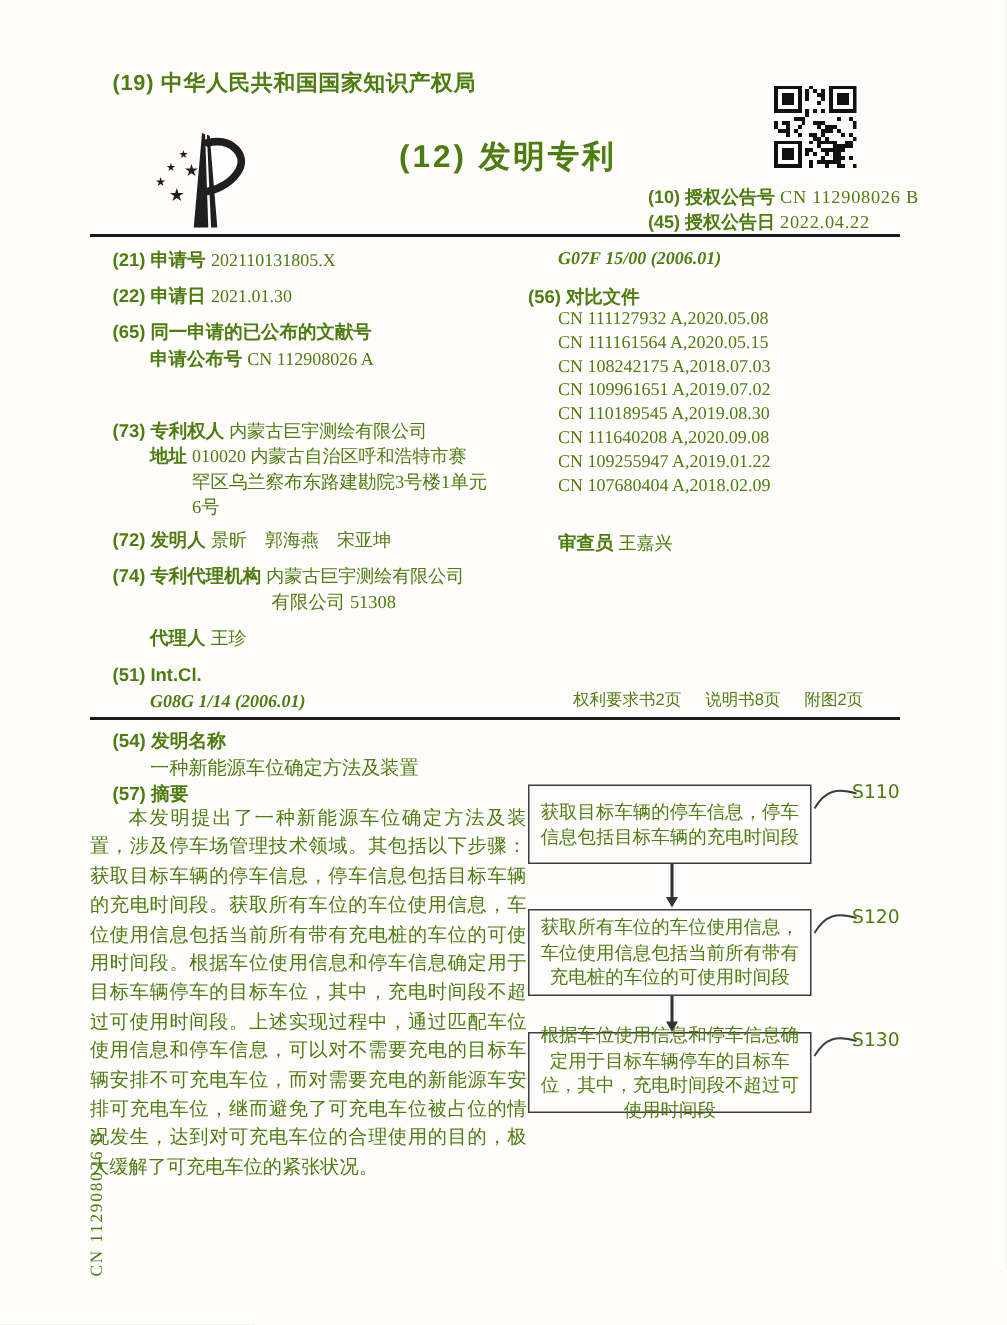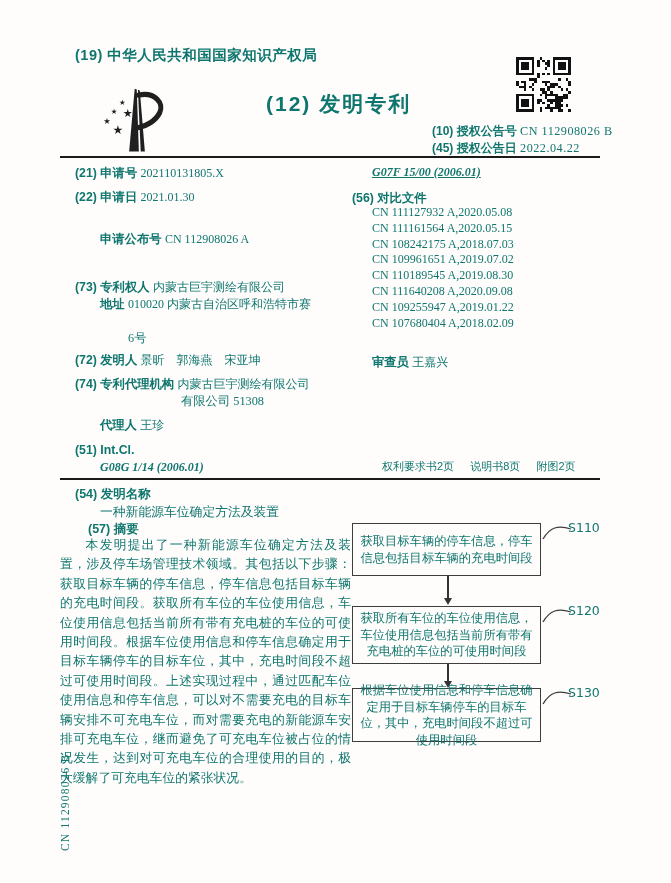--- a/index.html
+++ b/index.html
@@ -1,18 +1,18 @@
 <!DOCTYPE html>
 <html><head>
 <meta charset="utf-8">
 <style>
   html,body{margin:0;padding:0;background:#e8e8e8;}
   .page{
     position:relative;width:671px;height:883px;background:#fffdfc;
-    margin:0 auto;overflow:hidden;color:#0f766e;
+    margin:0 auto;overflow:hidden;color:#4d7c0f;
     font-family:"Liberation Sans","DejaVu Sans",sans-serif;
   }
   .abs{position:absolute;white-space:nowrap;}
   .lbl{font-weight:700;}
   .val{font-family:"Liberation Serif","DejaVu Serif",serif;}
   .rule{position:absolute;background:#1a1a1a;}
   .office-line{top:46px;left:75px;font-size:14.5px;font-weight:700;letter-spacing:0.5px;}
   .doc-type{top:90px;left:266px;font-size:21px;font-weight:700;letter-spacing:2px;}
   .pub-line{left:432px;font-size:12px;}
   .pub-line .val{font-size:12.2px;letter-spacing:0.5px;}
@@ -44,21 +44,21 @@
     content:"";position:absolute;left:-3.5px;bottom:-6px;
     border-left:4.5px solid transparent;border-right:4.5px solid transparent;
     border-top:7px solid #333;
   }
   .side-num{
     position:absolute;left:59px;top:851px;transform-origin:0 0;transform:rotate(-90deg);
     font-family:"Liberation Serif","DejaVu Serif",serif;font-size:11.5px;letter-spacing:1.2px;
   }
   .title-sec-label{top:486px;left:75px;font-size:12.5px;font-weight:700;}
   .invention-title{top:504px;left:100px;font-size:12.8px;font-family:"Liberation Serif","DejaVu Serif",serif;}
-  .abstract-label{top:521px;left:75px;font-size:12.5px;font-weight:700;margin-left:13px;}
+  .abstract-label{top:521px;left:75px;font-size:12.5px;font-weight:700;}
 </style>
 </head>
 <body>
 
 <div class="page">
 
   <div class="abs office-line">(19) 中华人民共和国国家知识产权局</div>
 
   <div class="abs logo">
     <svg width="74" height="76" viewBox="0 0 80 80">
@@ -203,50 +203,54 @@
   <div class="rule" style="top:156px;left:60px;width:540px;height:2px;"></div>
 
   <div class="abs bib" style="top:165px;left:75px;">
     <span class="lbl">(21) 申请号</span>
     <span class="val">202110131805.X</span>
   </div>
   <div class="abs bib" style="top:189px;left:75px;">
     <span class="lbl">(22) 申请日</span>
     <span class="val">2021.01.30</span>
   </div>
+  <div class="abs bib" style="top:213px;left:75px;">
+    <span class="lbl">(65) 同一申请的已公布的文献号</span>
+  </div>
   <div class="abs bib" style="top:231px;left:100px;">
     <span class="lbl">申请公布号</span>
     <span class="val">CN 112908026 A</span>
   </div>
   <div class="abs bib" style="top:279px;left:75px;">
     <span class="lbl">(73) 专利权人</span>
     <span class="val">内蒙古巨宇测绘有限公司</span>
   </div>
   <div class="abs bib" style="top:296px;left:100px;">
     <span class="lbl">地址</span>
     <span class="val">010020 内蒙古自治区呼和浩特市赛</span>
   </div>
+  <div class="abs bib val" style="top:313px;left:128px;">罕区乌兰察布东路建勘院3号楼1单元</div>
   <div class="abs bib val" style="top:330px;left:128px;">6号</div>
   <div class="abs bib" style="top:352px;left:75px;">
     <span class="lbl">(72) 发明人</span>
     <span class="val">景昕　郭海燕　宋亚坤</span>
   </div>
   <div class="abs bib" style="top:376px;left:75px;">
     <span class="lbl">(74) 专利代理机构</span>
     <span class="val">内蒙古巨宇测绘有限公司</span>
   </div>
   <div class="abs bib val" style="top:393px;left:181px;">有限公司 51308</div>
   <div class="abs bib" style="top:417px;left:100px;">
     <span class="lbl">代理人</span>
     <span class="val">王珍</span>
   </div>
   <div class="abs bib lbl" style="top:443px;left:75px;">(51) Int.Cl.</div>
   <div class="abs cls" style="top:460px;left:100px;">G08G 1/14 (2006.01)</div>
 
-  <div class="abs cls" style="top:165px;left:372px;text-decoration:underline;">G07F 15/00 (2006.01)</div>
+  <div class="abs cls" style="top:165px;left:372px;">G07F 15/00 (2006.01)</div>
   <div class="abs bib lbl" style="top:190px;left:352px;">(56) 对比文件</div>
   <div class="refs">
     <div>CN 111127932 A,2020.05.08</div>
     <div>CN 111161564 A,2020.05.15</div>
     <div>CN 108242175 A,2018.07.03</div>
     <div>CN 109961651 A,2019.07.02</div>
     <div>CN 110189545 A,2019.08.30</div>
     <div>CN 111640208 A,2020.09.08</div>
     <div>CN 109255947 A,2019.01.22</div>
     <div>CN 107680404 A,2018.02.09</div>

